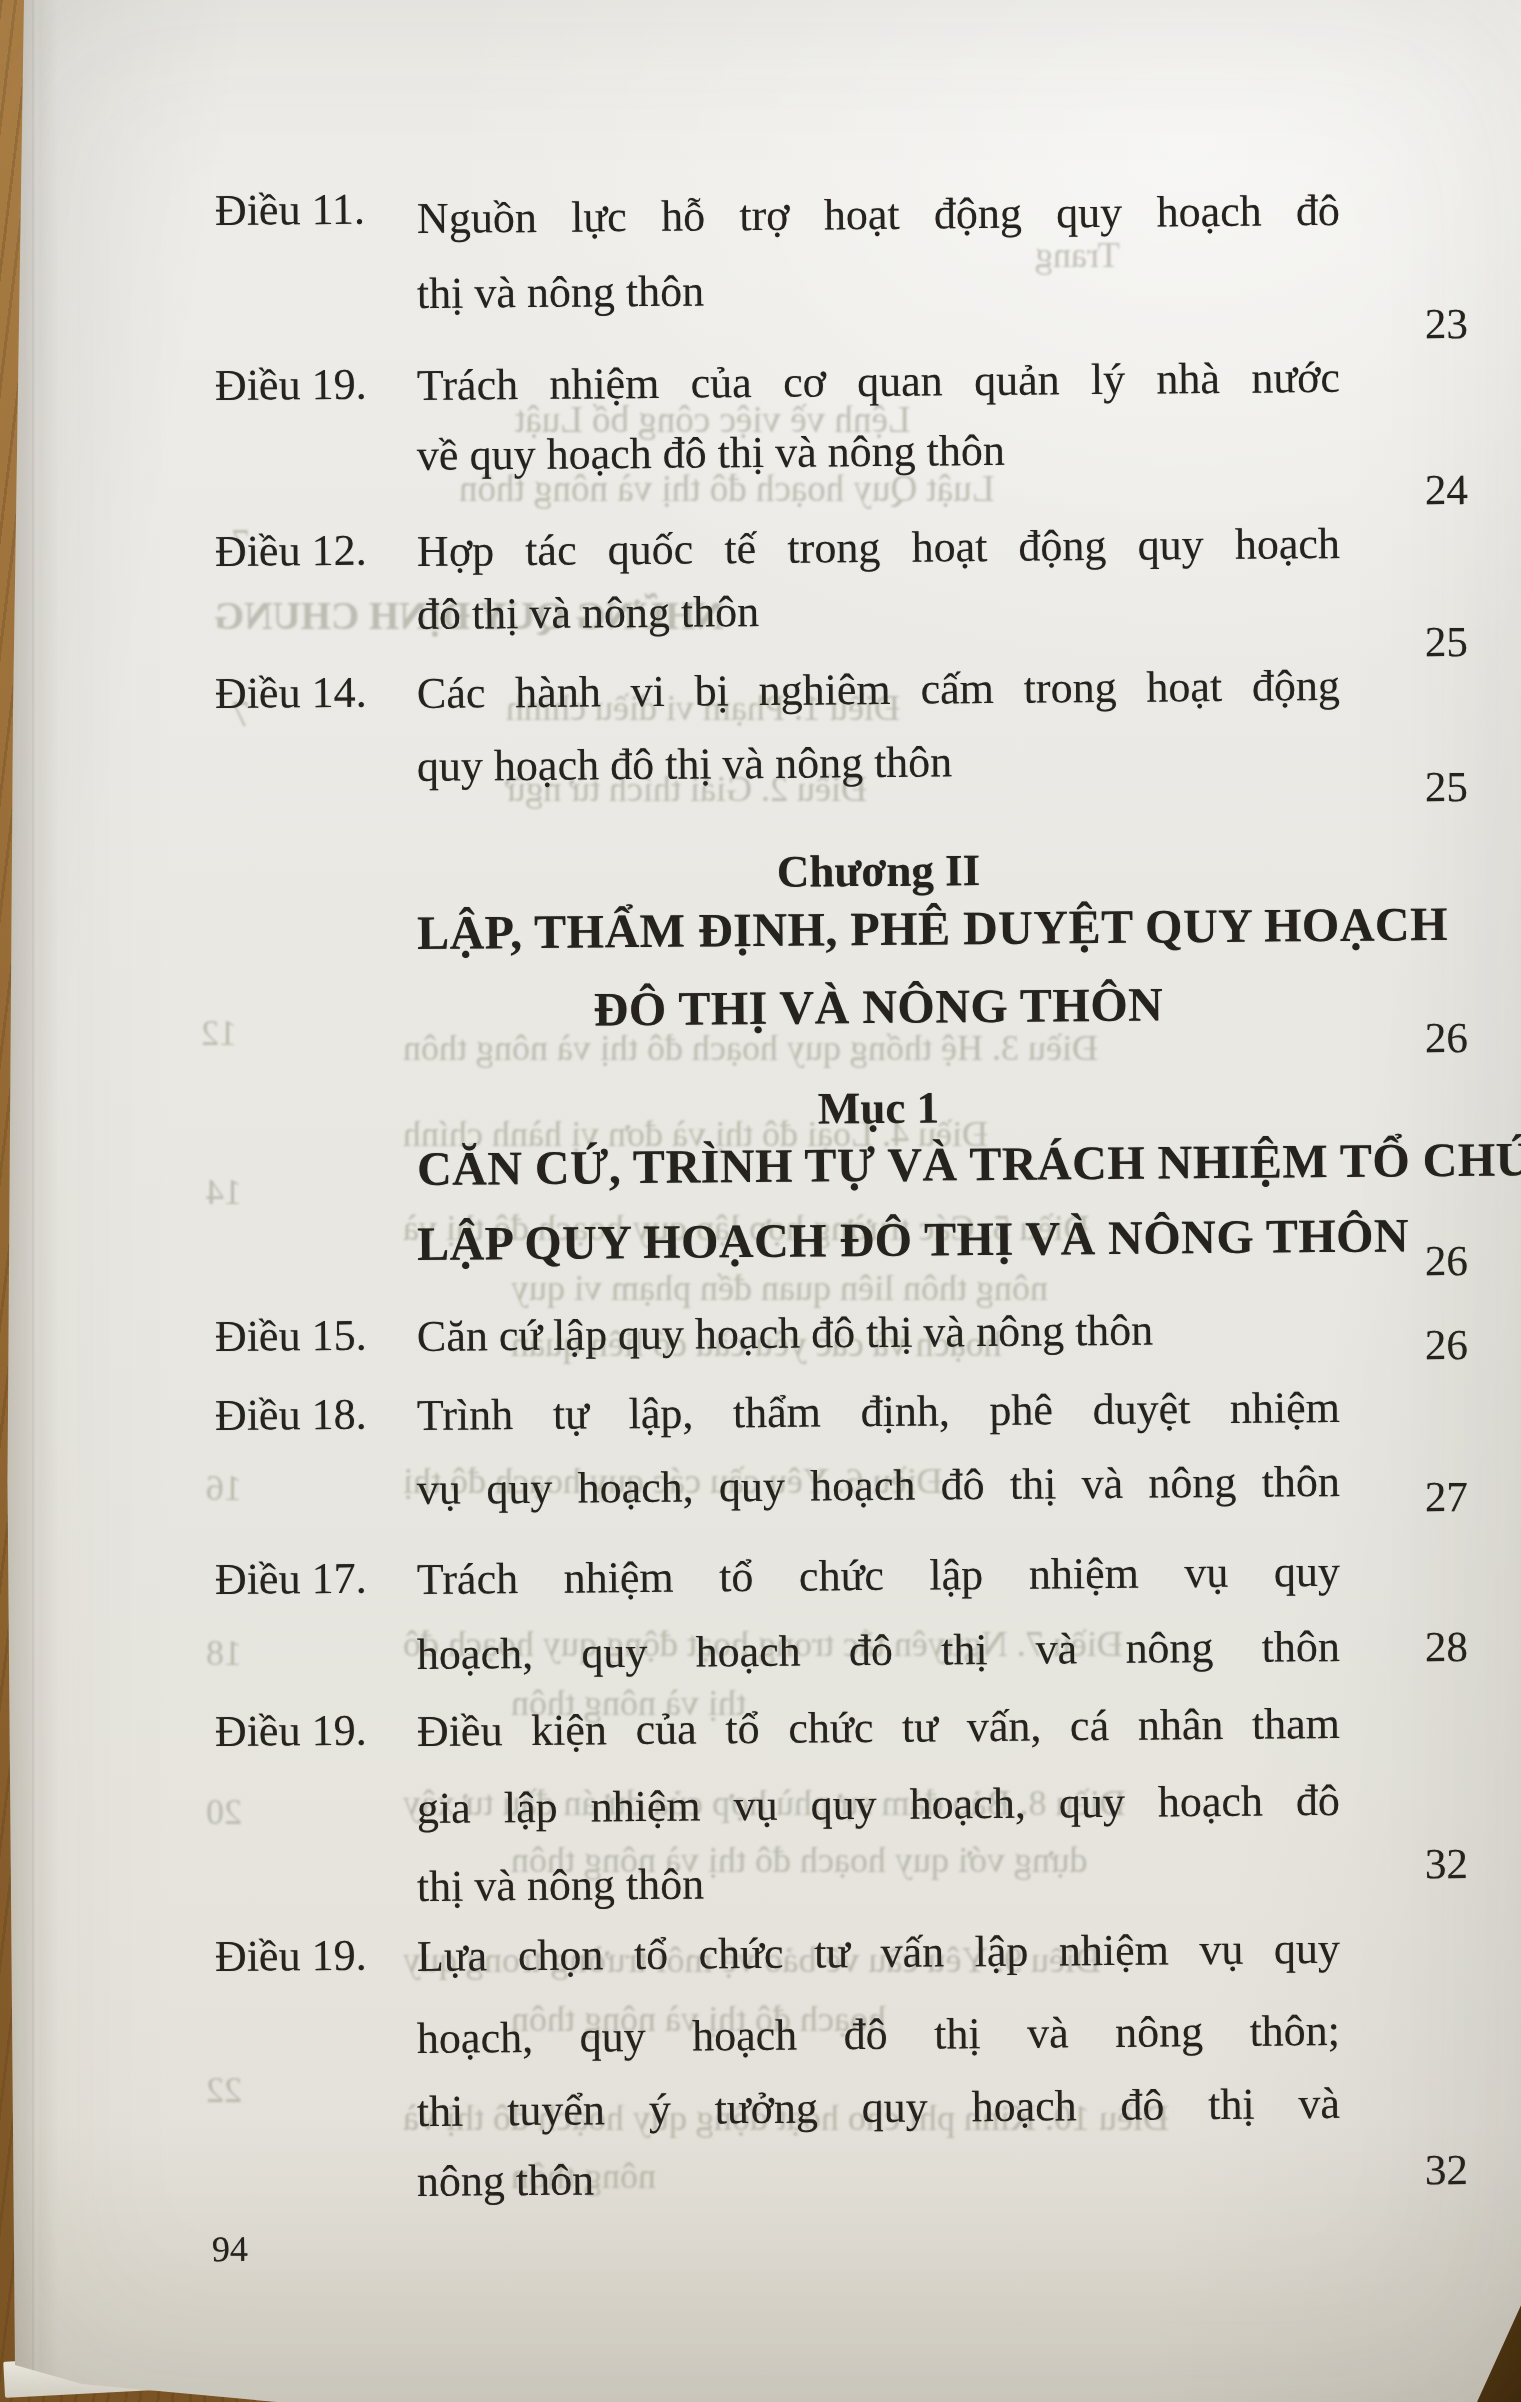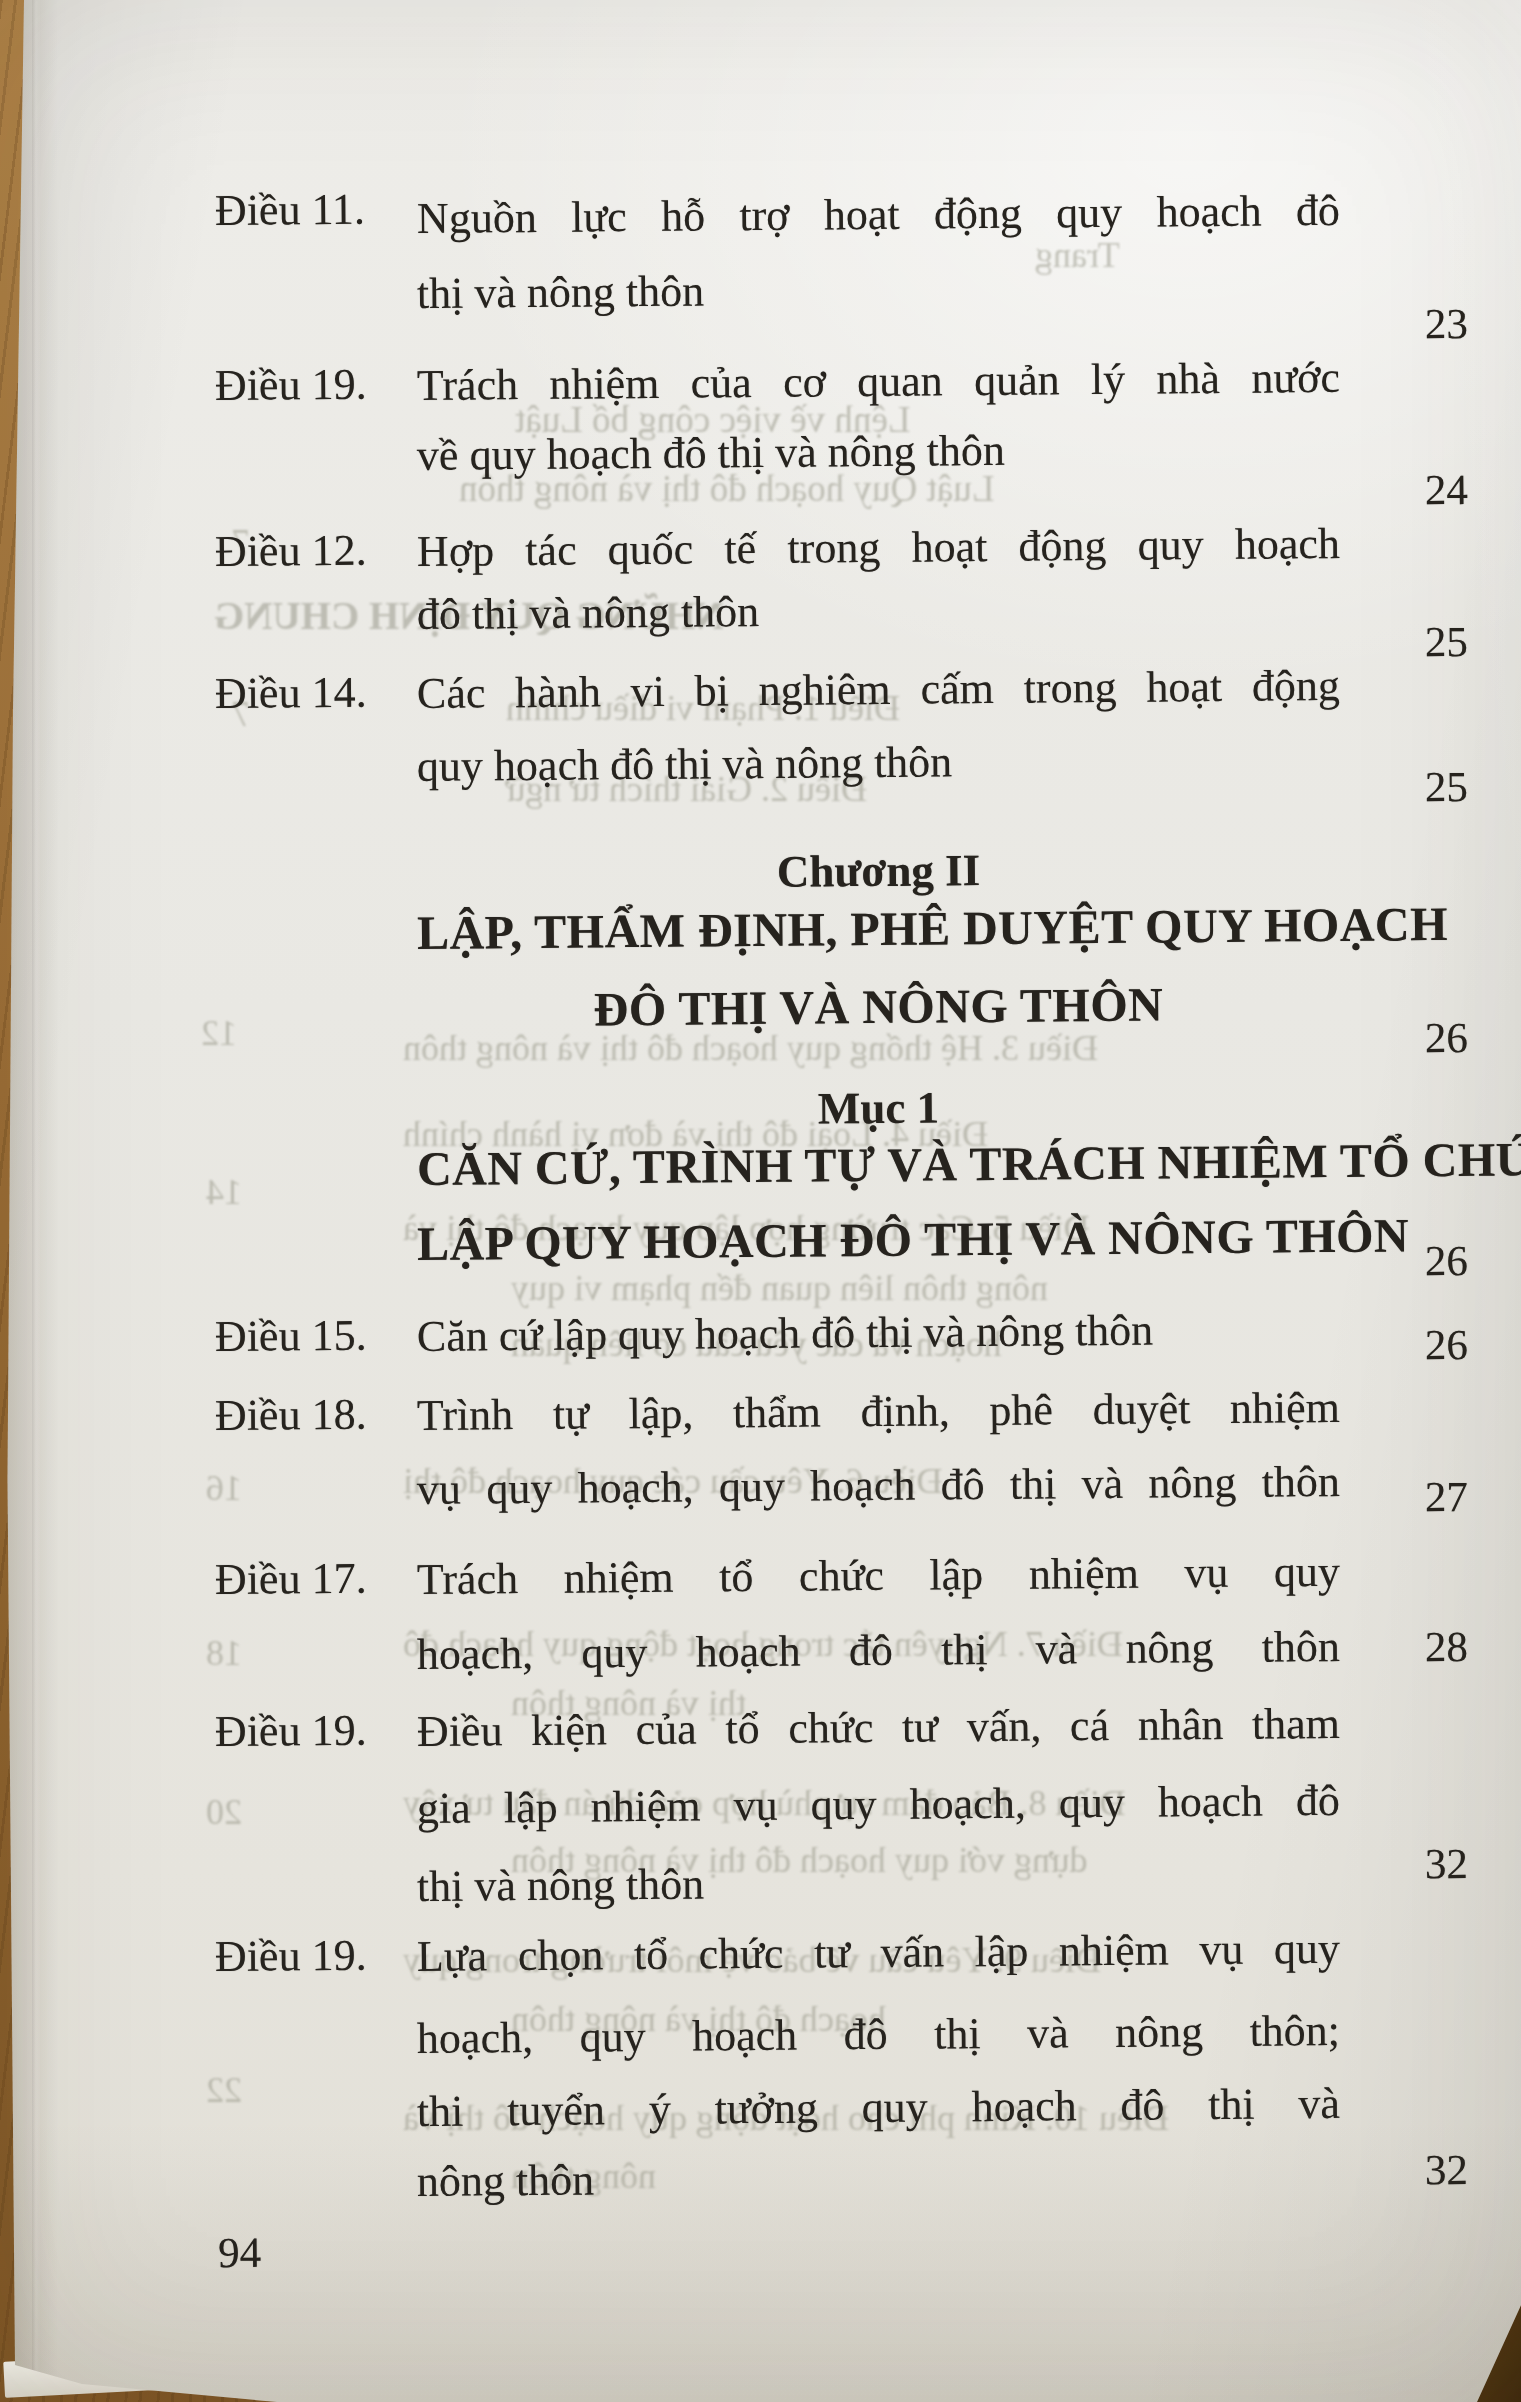--- a/index.html
+++ b/index.html
@@ -53,21 +53,21 @@
   }
   .ghost.b{font-weight:bold;color:rgba(140,140,126,.48);}
 
   .line{position:absolute;transform:rotate(-0.5deg);transform-origin:left center;line-height:1.22;white-space:nowrap;color:#26231e;}
   .txt{left:417px;font-size:44px;text-shadow:0 0 0.9px rgba(38,35,30,.45);}
   .just{width:923px;text-align:justify;text-align-last:justify;white-space:normal;}
   .lbl{left:215px;font-size:44px;text-shadow:0 0 0.9px rgba(38,35,30,.45);}
   .num{left:auto;right:54px;width:262px;text-align:right;font-size:43px;transform-origin:right center;text-shadow:0 0 0.9px rgba(38,35,30,.45);}
   .kicker{left:417px;width:923px;text-align:center;font-weight:bold;font-size:45px;text-shadow:0 0 0.9px rgba(38,35,30,.5);}
   .headline{left:417px;width:923px;text-align:center;font-weight:bold;font-size:48px;letter-spacing:0.5px;text-shadow:0 0 0.9px rgba(38,35,30,.5);}
-  .footer-num{position:absolute;left:218px;top:2228px;font-size:43px;color:#26231e;transform:rotate(-0.5deg);text-shadow:0 0 0.9px rgba(38,35,30,.45);}
+  .footer-num{position:absolute;left:212px;top:2228px;font-size:36px;color:#26231e;transform:rotate(-0.5deg);text-shadow:0 0 0.9px rgba(38,35,30,.45);}
 </style>
 </head>
 <body>
 
 <div class="wood-corner-br"></div>
 <div class="underpage"></div>
 
 <div class="paper">
   <div class="left-edge-shadow"></div>
   <div class="page-crease"></div>

